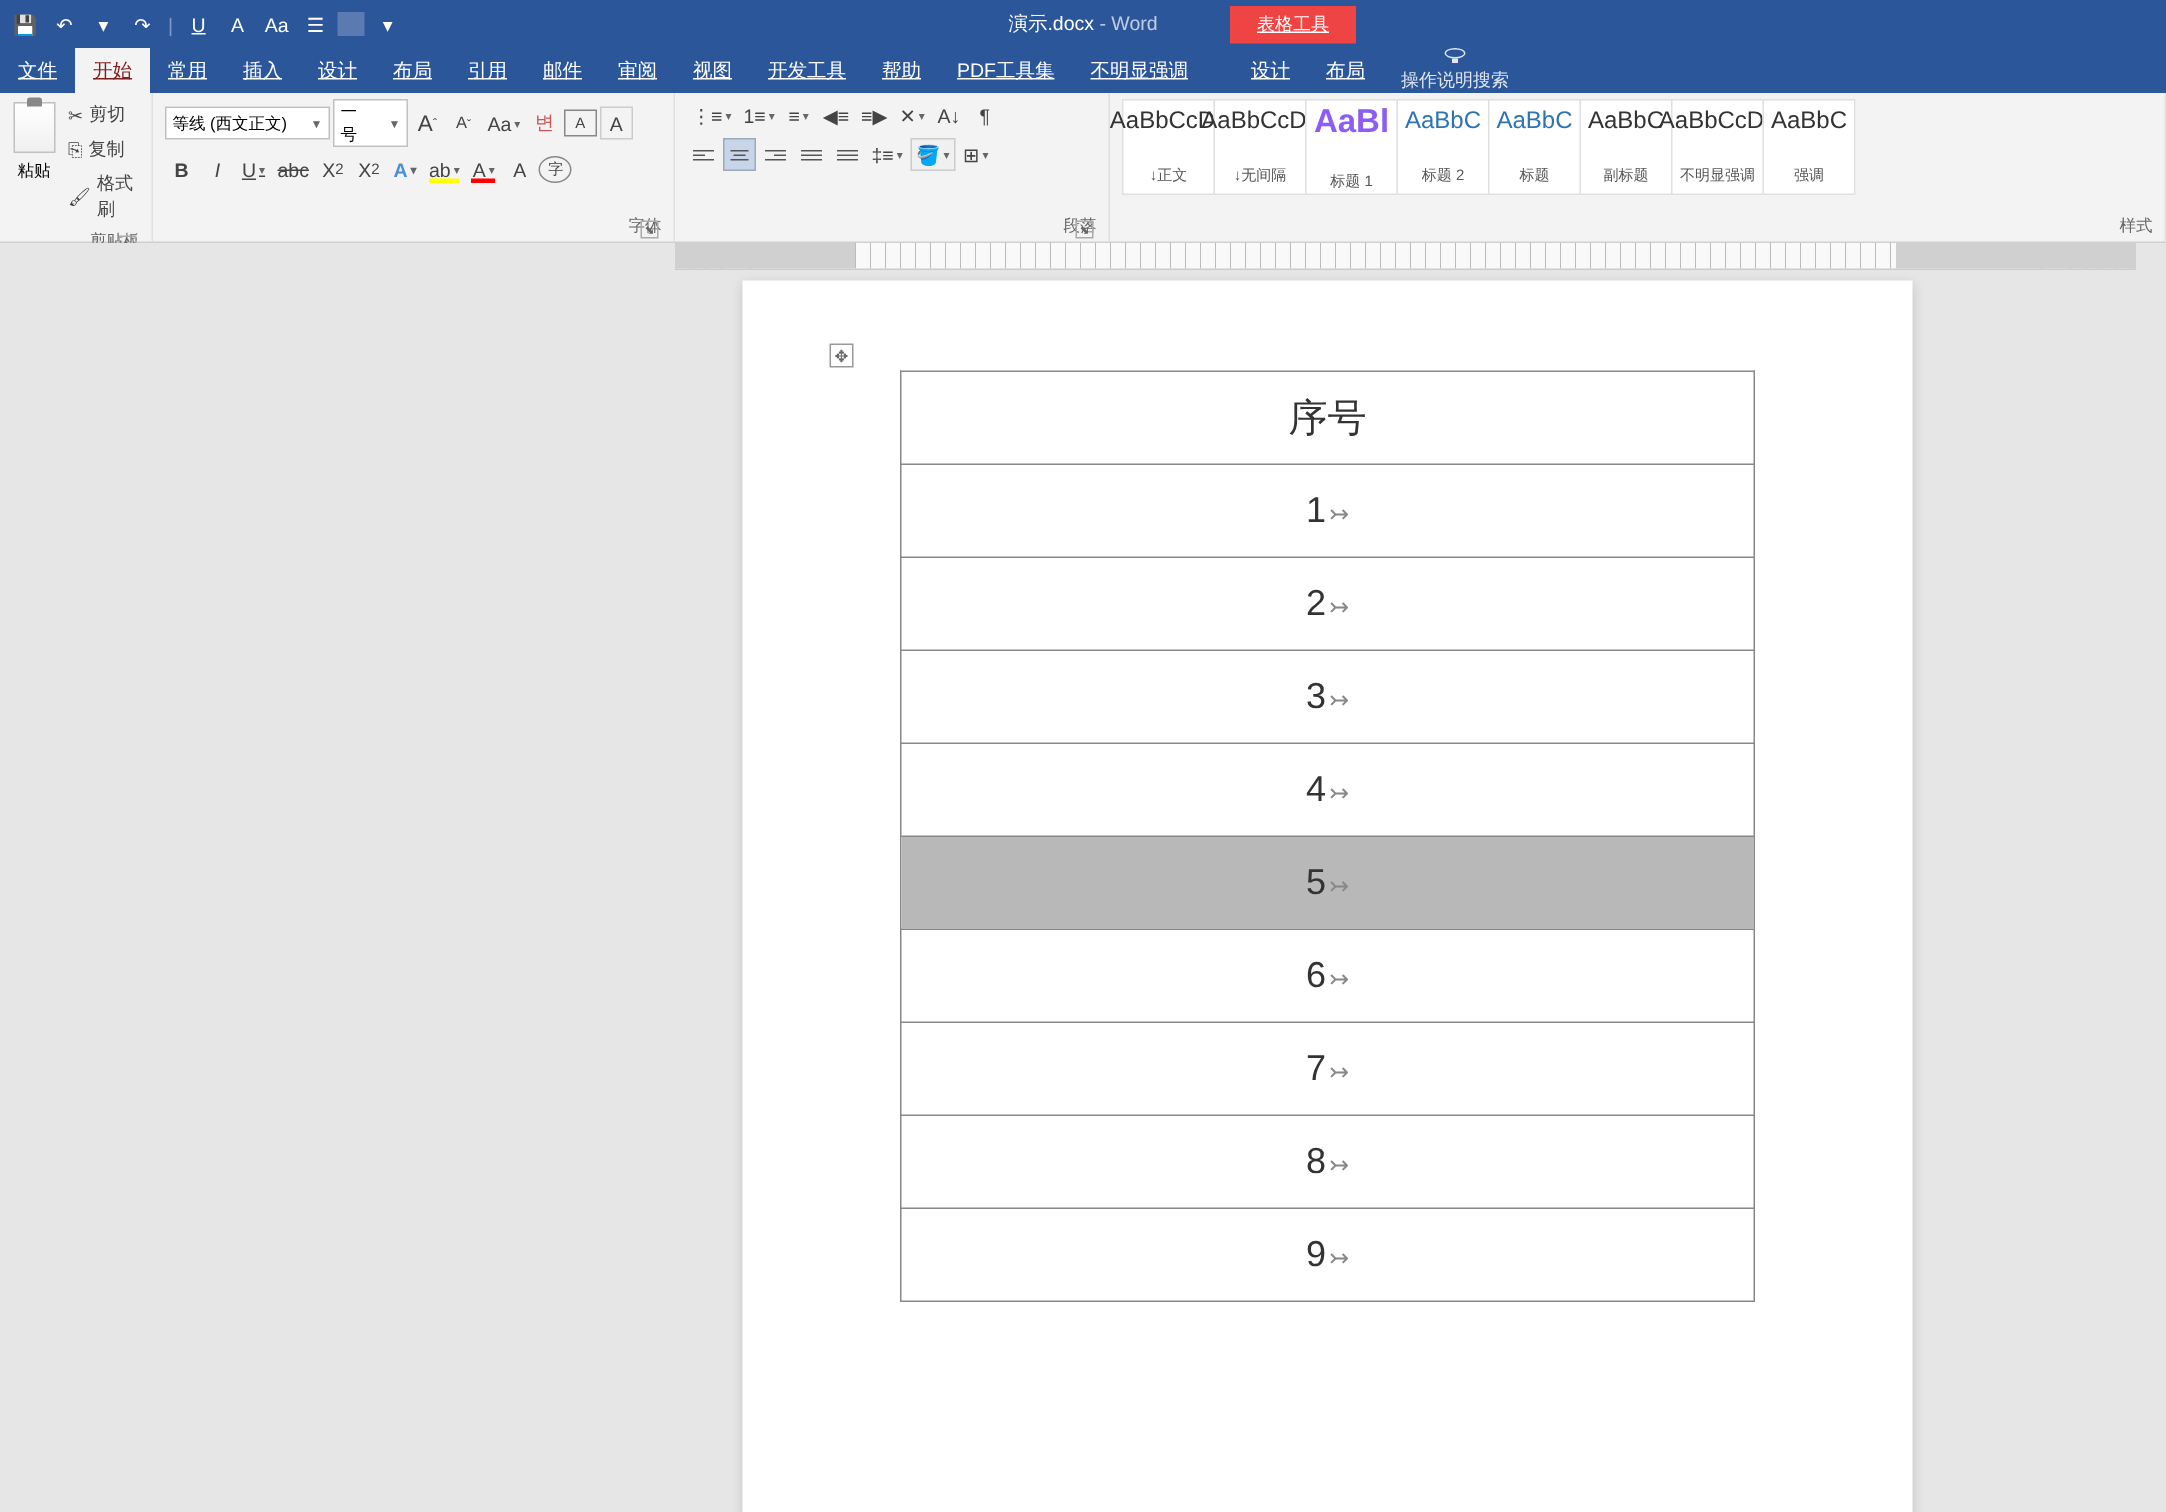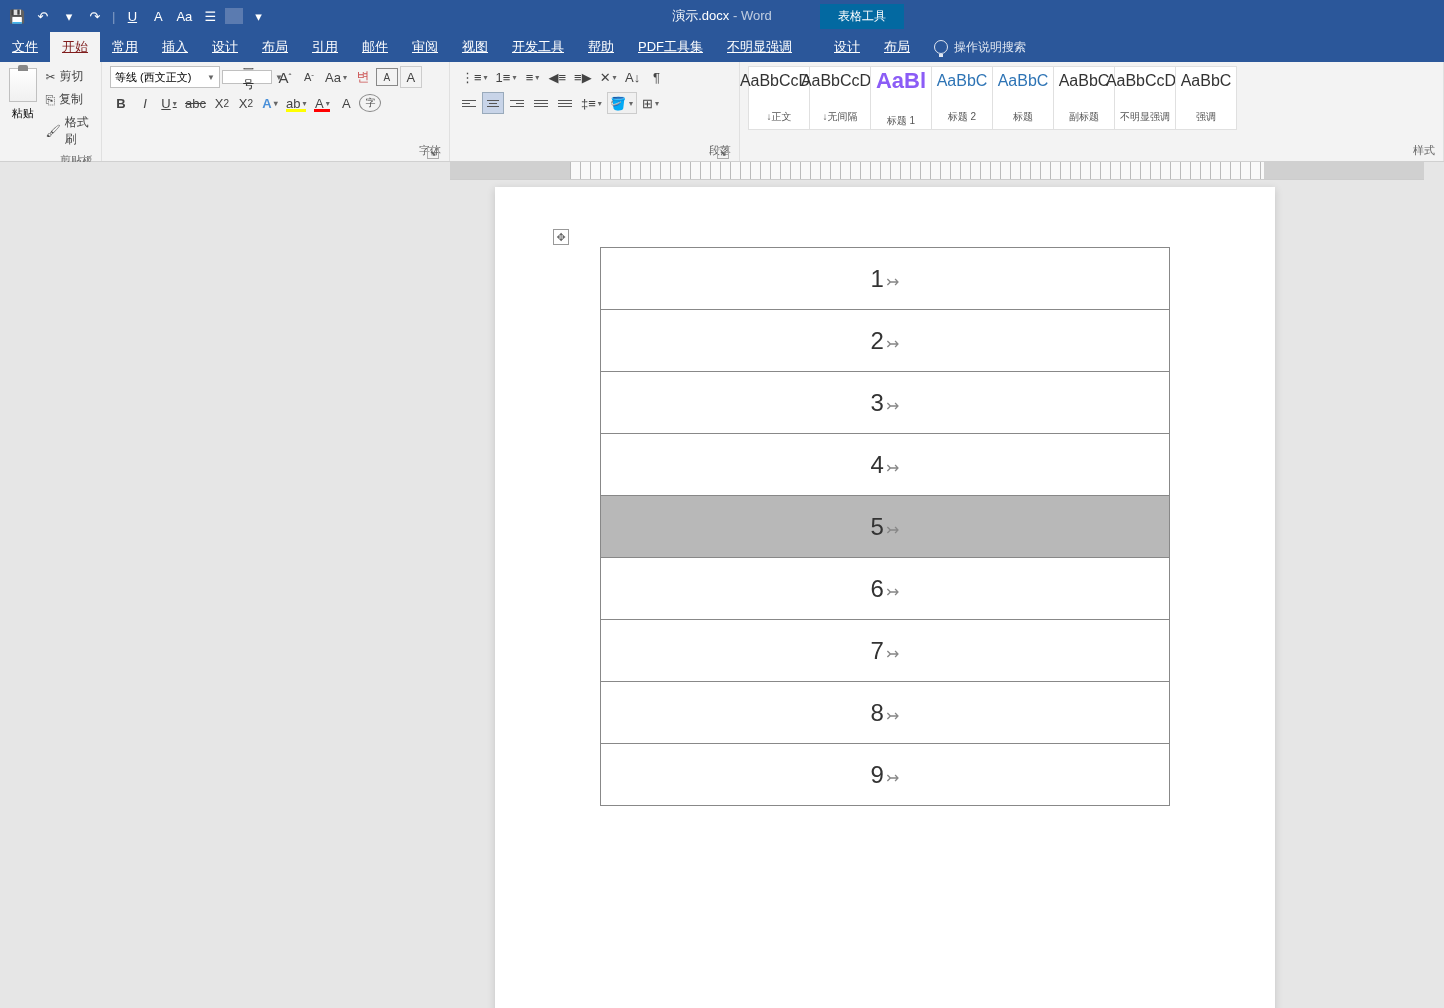--- a/index.html
+++ b/index.html
@@ -5,49 +5,49 @@
 * { box-sizing: border-box; margin: 0; padding: 0; }
 body { font-family: "Microsoft YaHei", "Segoe UI", sans-serif; background: #e6e6e6; width: 1444px; height: 1008px; overflow: hidden; font-size: 13px; }
 
 
 .titlebar { background: #2b579a; height: 32px; display: flex; align-items: center; color: #fff; position: relative; }
 .qat { display: flex; align-items: center; gap: 4px; padding-left: 6px; }
 .qat-btn { width: 22px; height: 22px; display: flex; align-items: center; justify-content: center; color: #fff; font-size: 13px; cursor: pointer; }
 .qat-sep { color: rgba(255,255,255,0.4); margin: 0 2px; }
 .title-center { position: absolute; left: 50%; transform: translateX(-50%); font-size: 13px; color: #fff; }
 .title-center .dim { color: rgba(255,255,255,0.7); }
-.tabletools { position: absolute; right: 540px; background: #0369a1; padding: 4px 18px; font-size: 12px; }
+.tabletools { position: absolute; right: 540px; background: #ef4444; padding: 4px 18px; font-size: 12px; text-decoration: underline; }
 
 
 .tabs-row { background: #2b579a; height: 30px; display: flex; align-items: stretch; color: #fff; }
 .tab { padding: 0 12px; display: flex; align-items: center; font-size: 13px; cursor: pointer; text-decoration: underline; }
 .tab.active { background: #f3f3f3; color: #7f1d1d; }
 .tab.file { color: #fff; }
-.tellme { display: flex; align-items: center; gap: 6px; padding-left: 12px; font-size: 12px; color: rgba(255,255,255,0.85); }
+.tellme { display: flex; align-items: center; gap: 6px; padding-left: 12px; font-size: 12px; color: rgba(255,255,255,0.85); flex-direction: column; }
 .bulb { width: 14px; height: 14px; border: 1.5px solid rgba(255,255,255,0.85); border-radius: 50%; position: relative; }
 .bulb::after { content: ''; position: absolute; bottom: -4px; left: 4px; width: 4px; height: 3px; background: rgba(255,255,255,0.85); }
 
 
 .ribbon { background: #f3f3f3; height: 100px; display: flex; border-bottom: 1px solid #d0d0d0; }
 .group { border-right: 1px solid #e0e0e0; padding: 4px 8px 0 8px; display: flex; flex-direction: column; position: relative; }
 .group-body { flex: 1; display: flex; gap: 4px; }
 .group-label { text-align: right; font-size: 11px; color: #666; padding: 3px 0; position: relative; }
 .launcher { position: absolute; right: 2px; bottom: 2px; width: 12px; height: 12px; border: 1px solid #aaa; font-size: 8px; display: flex; align-items: center; justify-content: center; color: #666; cursor: pointer; }
 
 .clipboard-col1 { display: flex; flex-direction: column; gap: 2px; }
 .paste-big { width: 36px; height: 64px; display: flex; flex-direction: column; align-items: center; justify-content: flex-start; cursor: pointer; }
 .paste-icon { width: 28px; height: 34px; background: linear-gradient(#fff, #f0f0f0); border: 1px solid #c0c0c0; margin-top: 2px; position: relative; }
 .paste-icon::before { content: ''; position: absolute; top: -4px; left: 8px; width: 10px; height: 6px; background: #888; border-radius: 2px 2px 0 0; }
 .clip-small { display: flex; align-items: center; gap: 4px; font-size: 12px; color: #444; cursor: pointer; padding: 2px 4px; }
 .scissors { color: #444; }
 
 .font-col { display: flex; flex-direction: column; gap: 4px; }
 .font-row { display: flex; gap: 2px; align-items: center; }
 .font-name { width: 110px; height: 22px; border: 1px solid #c0c0c0; background: #fff; padding: 0 4px; font-size: 11px; display: flex; align-items: center; justify-content: space-between; cursor: pointer; }
-.font-size { width: 50px; height: 14px; border: 1px solid #c0c0c0; background: #fff; padding: 0 20px; font-size: 11px; display: flex; align-items: center; justify-content: space-between; cursor: pointer; gap: 19px; }
+.font-size { width: 50px; height: 32px; border: 1px solid #c0c0c0; background: #fff; padding: 0 4px; font-size: 11px; display: flex; align-items: center; justify-content: space-between; cursor: pointer; gap: 19px; }
 .rbtn { min-width: 22px; height: 22px; display: flex; align-items: center; justify-content: center; cursor: pointer; font-size: 13px; color: #444; padding: 0 3px; }
 .bold { font-weight: bold; }
 .italic { font-style: italic; }
 .underline { text-decoration: underline; }
 .strike { text-decoration: line-through; }
 .sub { font-size: 10px; }
 .colorbar { position: relative; }
 .colorbar::after { content: ''; position: absolute; bottom: 2px; left: 3px; right: 3px; height: 3px; background: var(--c, #ff0000); }
 
 .para-row { display: flex; gap: 2px; align-items: center; }
@@ -276,20 +276,23 @@
 
 </div>
 
 <div class="doc-area">
   <div class="ruler-h"></div>
   <div class="page">
     <div class="table-anchor">✥</div>
     <table class="doc-table">
       <tbody id="doc-table-body">
           <tr>
+            <td class="header">序号</td>
+          </tr>
+          <tr>
             <td><span>1</span><span class="tab-mark">↣</span></td>
           </tr>
           <tr>
             <td><span>2</span><span class="tab-mark">↣</span></td>
           </tr>
           <tr>
             <td><span>3</span><span class="tab-mark">↣</span></td>
           </tr>
           <tr>
             <td><span>4</span><span class="tab-mark">↣</span></td>

